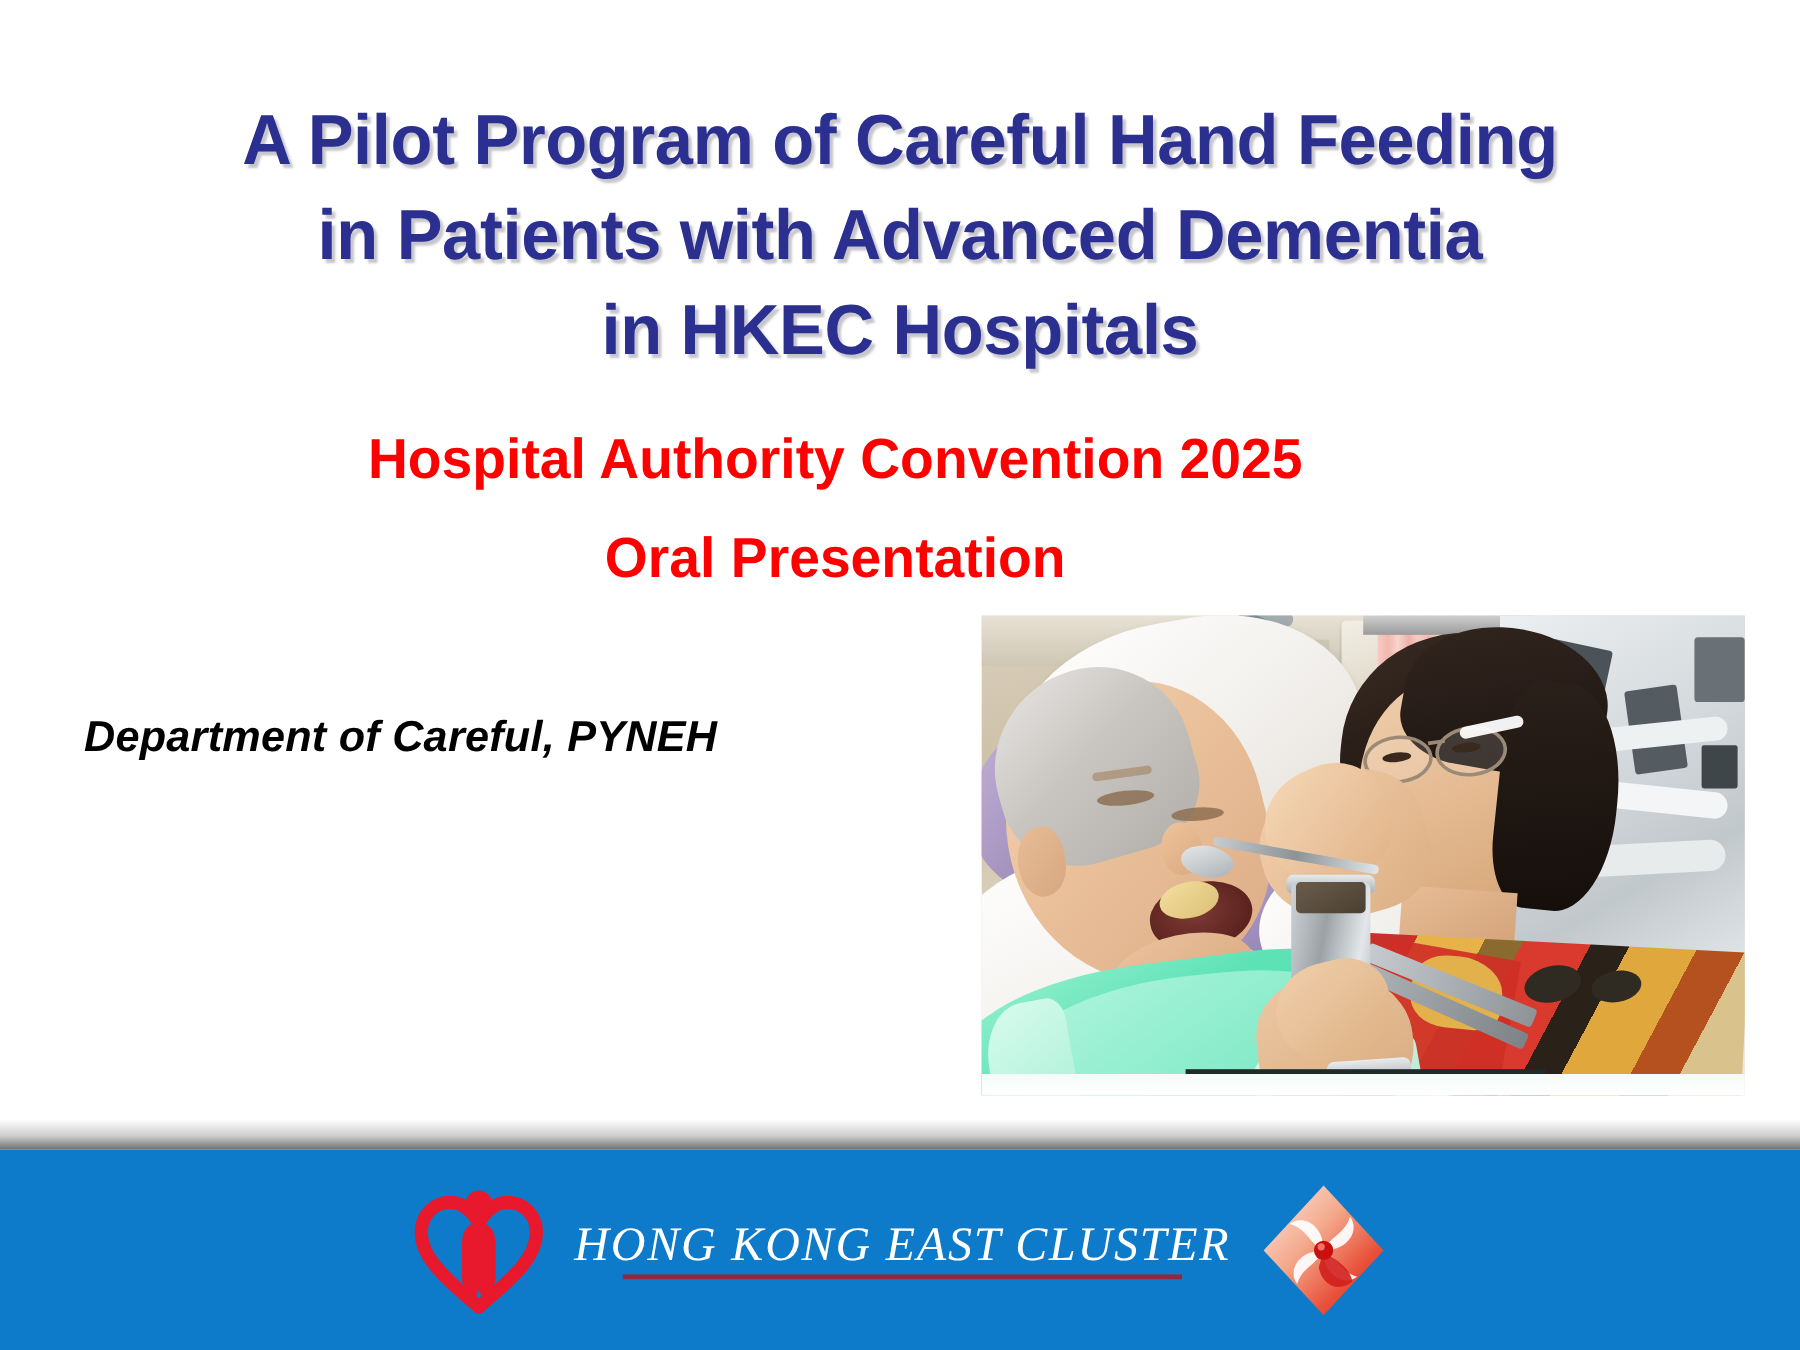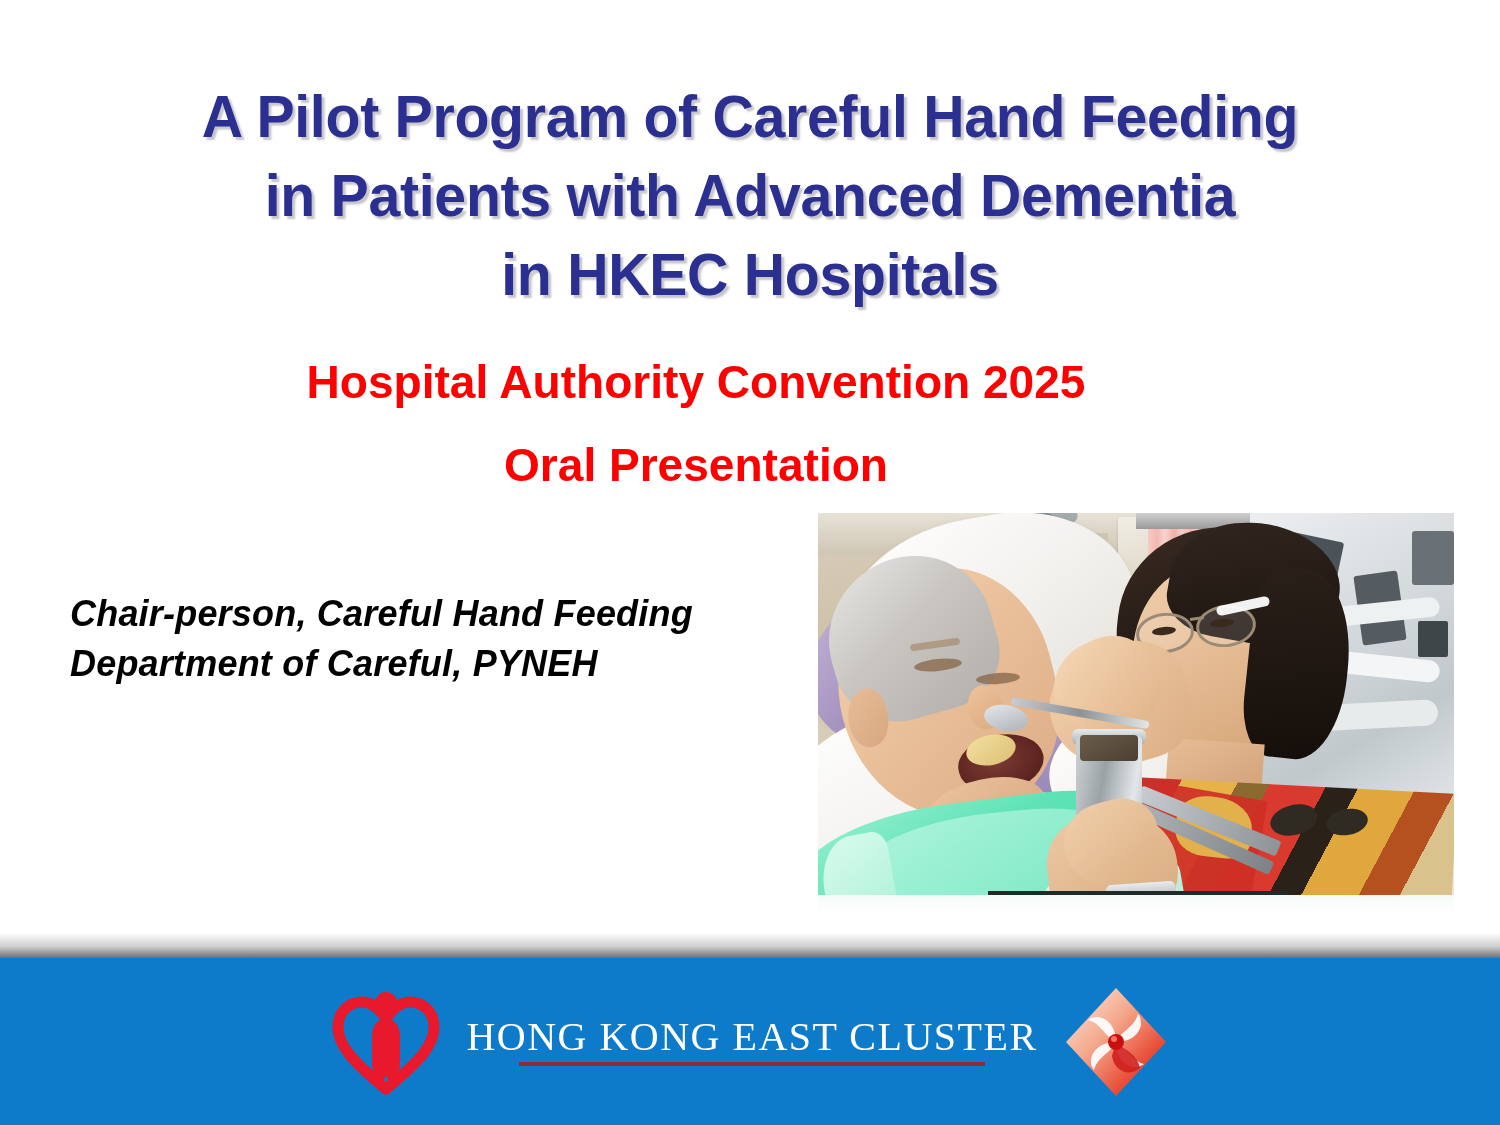--- a/index.html
+++ b/index.html
@@ -390,20 +390,21 @@
 
   .cluster-text { display:flex; flex-direction:column; align-items:center; }
   .cluster-en {
     color:#ffffff;
     font-family:"Liberation Serif", serif;
     font-size:40px;
     letter-spacing:1.5px;
     line-height:46px;
     white-space:nowrap;
     font-weight:400;
+    font-style:italic;
   }
   .cluster-rule {
     width:466px; height:4px;
     background:#8e2b3a;
     margin:2px 0 4px 0;
   }
   .cluster-zh {
     color:#ffffff;
     font-family:"DejaVu Sans", sans-serif;
     font-size:36px;
@@ -426,21 +427,20 @@
     <div class="title-line">in Patients with Advanced Dementia</div>
     <div class="title-line">in HKEC Hospitals</div>
   </div>
 
   <div class="subtitle-block">
     <div class="subtitle-line">Hospital Authority Convention 2025</div>
     <div class="subtitle-line">Oral Presentation</div>
   </div>
 
   <div class="author-block">
-    <div class="author-line">Chair-person, Careful Hand Feeding</div>
     <div class="author-line">Department of Careful, PYNEH</div>
   </div>
 
   <div class="photo" title="Caregiver carefully hand-feeding an elderly patient with a spoon in a hospital bed">
     <div class="ph bg-wall"></div>
     <div class="ph bg-ceil"></div>
     <div class="ph bg-tube1"></div>
     <div class="ph bg-tube2"></div>
     <div class="ph bg-box2"></div>
     <div class="ph bg-box"></div>

